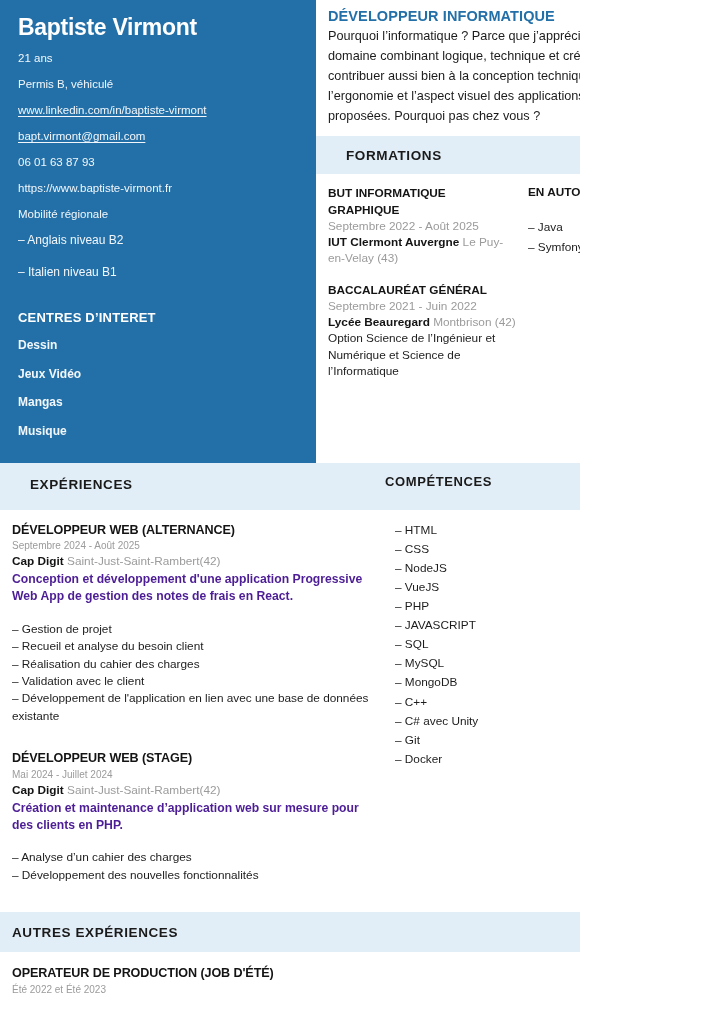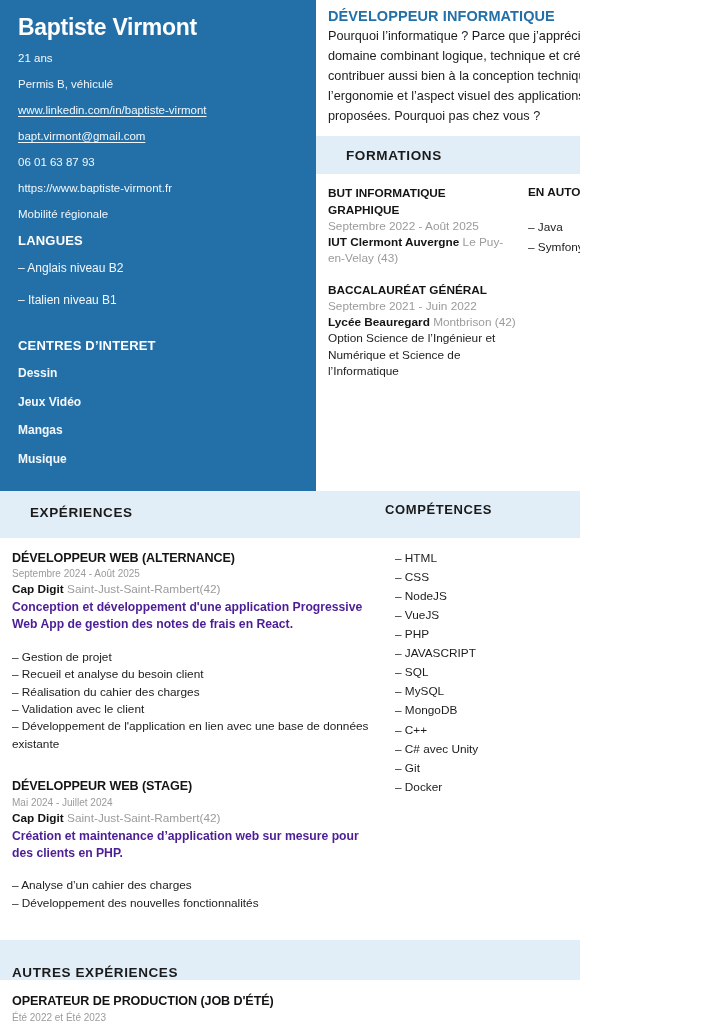--- a/index.html
+++ b/index.html
@@ -242,21 +242,21 @@
     font-size: 11.8px;
     color: #1c1c1c;
     line-height: 1.62;
   }
 
   
   .autres-band {
     background: #E2EEF7;
     height: 40px;
     display: flex;
-    align-items: flex-end;
+    align-items: center;
     padding-left: 12px;
     margin-top: 22px;
   }
   .autres-body {
     padding: 12px 12px 0 12px;
   }
 </style>
 </head>
 <body>
 
@@ -268,21 +268,20 @@
       <div class="name">Baptiste Virmont</div>
 
       <div class="contact-line">21 ans</div>
       <div class="contact-line">Permis B, véhiculé</div>
       <div class="contact-line link">www.linkedin.com/in/baptiste-virmont</div>
       <div class="contact-line link">bapt.virmont@gmail.com</div>
       <div class="contact-line">06 01 63 87 93</div>
       <div class="contact-line">https://www.baptiste-virmont.fr</div>
       <div class="contact-line">Mobilité régionale</div>
 
-      <div class="side-heading">LANGUES</div>
       <div class="side-item">– Anglais niveau B2</div>
       <div class="side-item">– Italien niveau B1</div>
 
       <div class="side-heading spaced">CENTRES D’INTERET</div>
       <div class="side-item tight">Dessin</div>
       <div class="side-item tight">Jeux Vidéo</div>
       <div class="side-item tight">Mangas</div>
       <div class="side-item tight">Musique</div>
     </aside>
 

